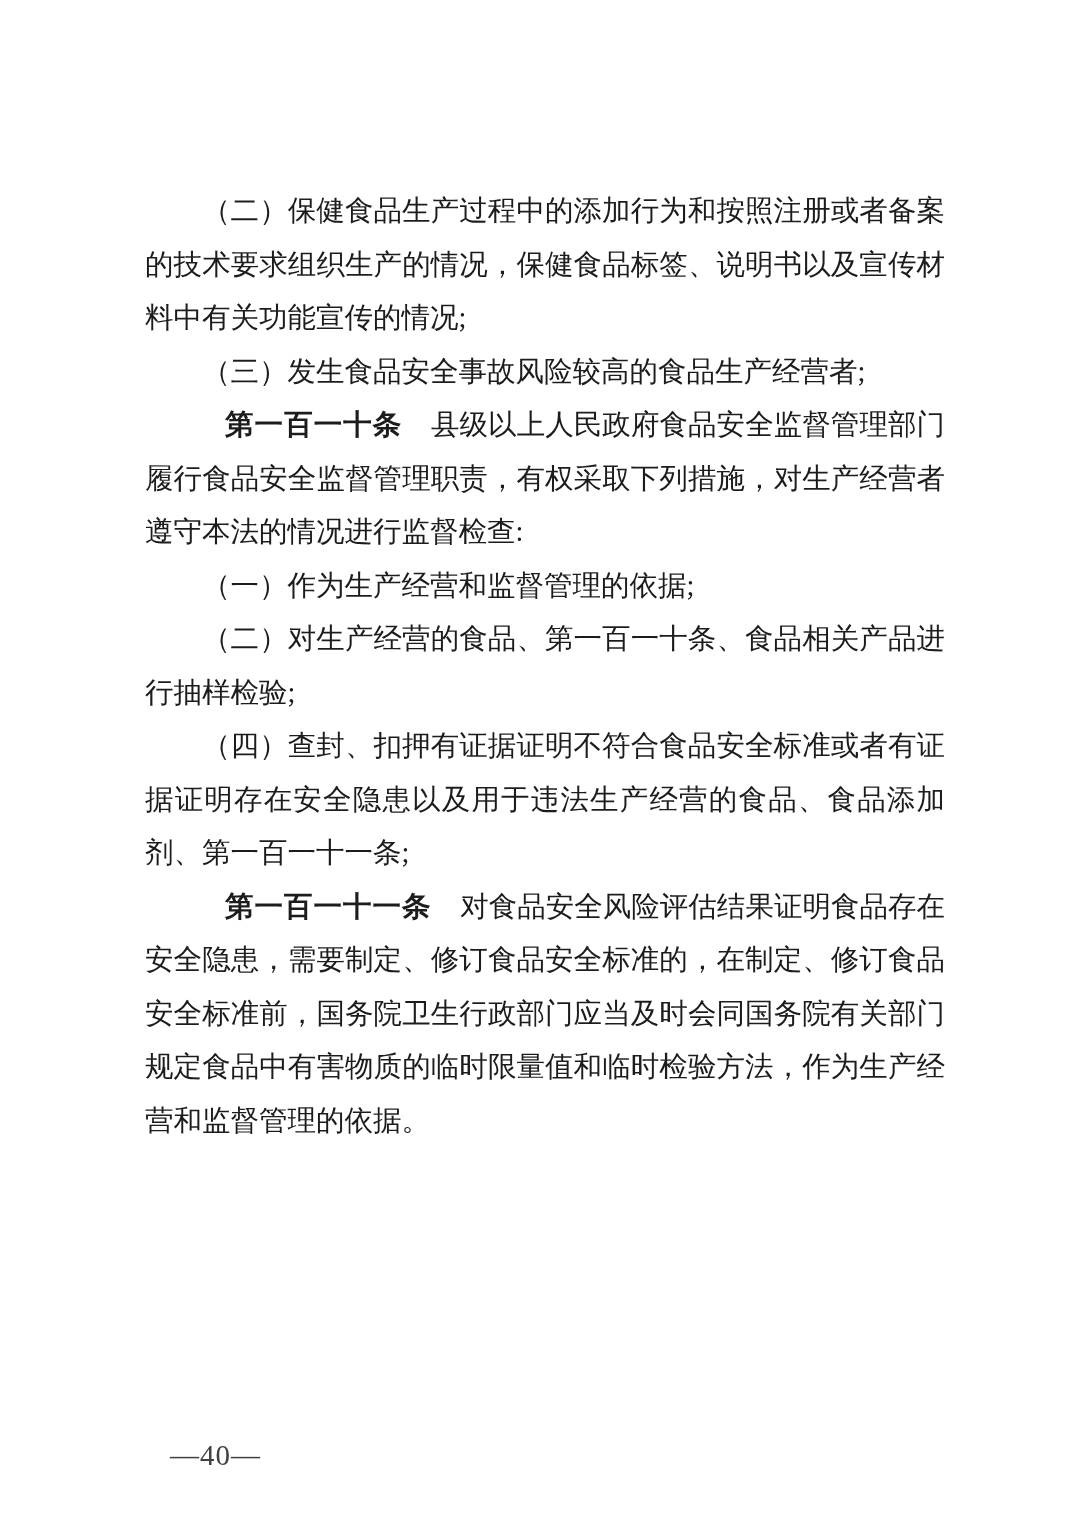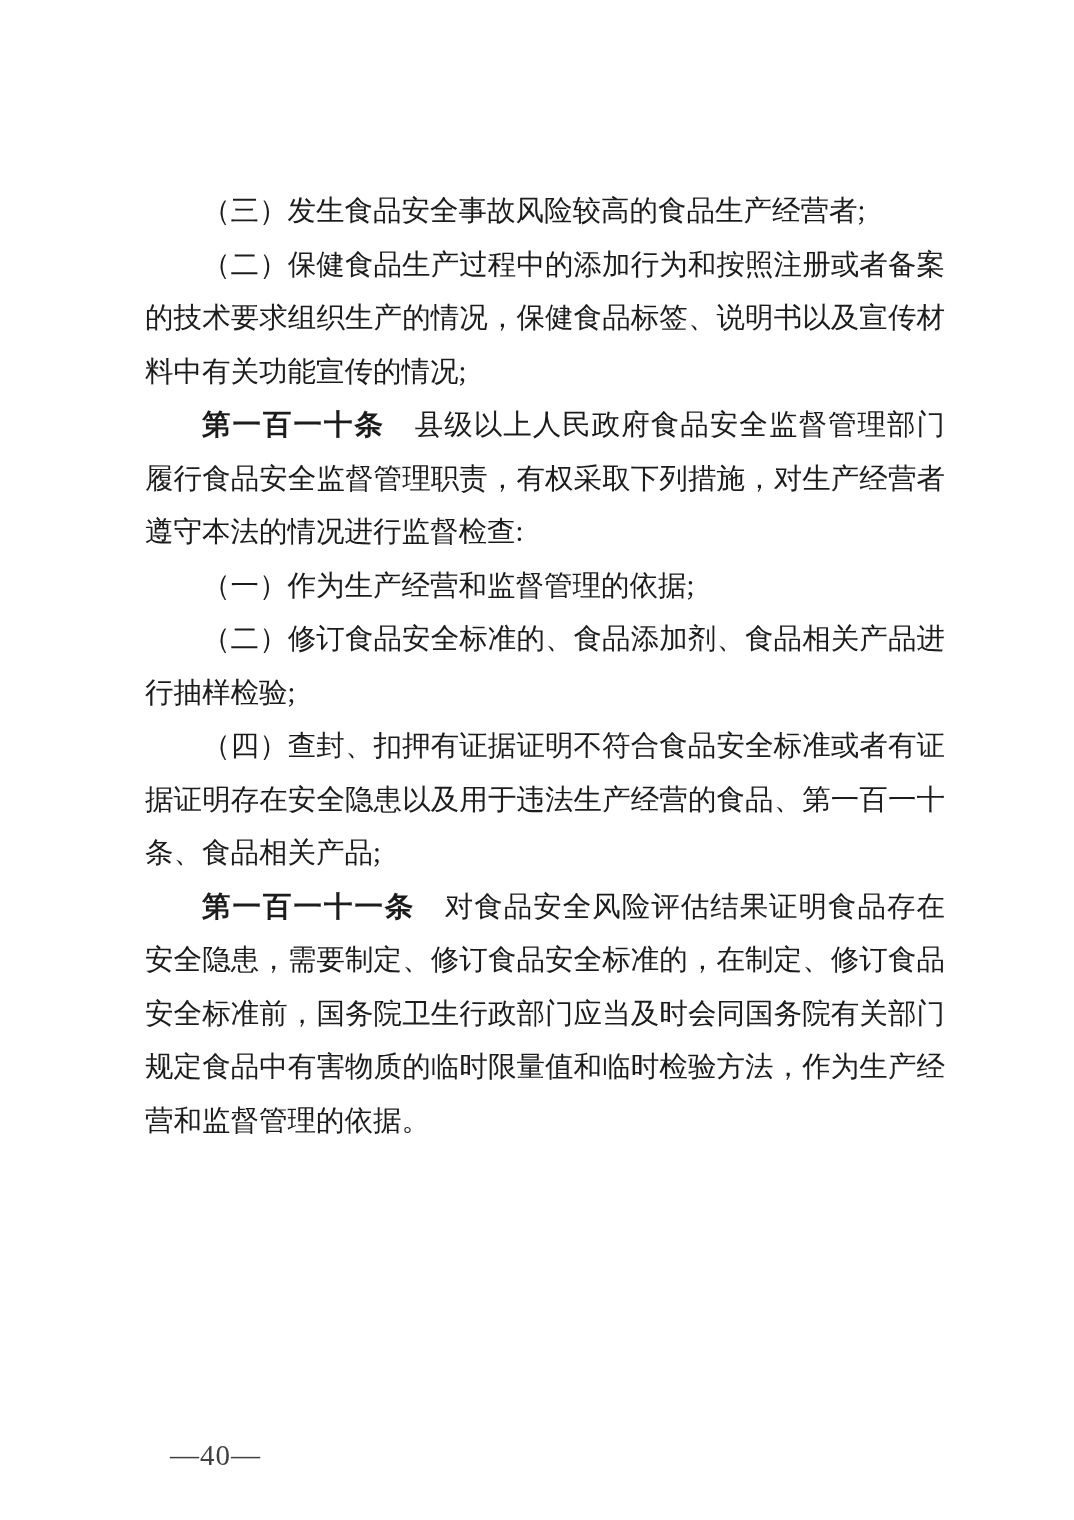--- a/index.html
+++ b/index.html
@@ -29,41 +29,42 @@
     margin: 0;
     padding: 0;
     text-indent: 2em;
     word-break: break-all;
     overflow-wrap: break-word;
   }
   .article-no {
     font-weight: 700;
     font-family: "Liberation Sans", "DejaVu Sans", sans-serif;
     letter-spacing: 1px;
+    margin-left: 23px;
   }
   .footer {
     position: absolute;
     left: 170px;
     top: 1438px;
     font-size: 29px;
     line-height: 34px;
     color: #404040;
     letter-spacing: 1px;
   }
 </style>
 </head>
 <body>
 
 <div class="page">
 
   <div class="text-block" id="paragraphs">
+      <p class="para">（二）保健食品生产过程中的添加行为和按照注册或者备案的技术要求组织生产的情况，保健食品标签、说明书以及宣传材料中有关功能宣传的情况;</p>
       <p class="para">（三）发生食品安全事故风险较高的食品生产经营者;</p>
-      <p class="para">（二）保健食品生产过程中的添加行为和按照注册或者备案的技术要求组织生产的情况，保健食品标签、说明书以及宣传材料中有关功能宣传的情况;</p>
       <p class="para"><span class="article-no">第一百一十条</span>　县级以上人民政府食品安全监督管理部门履行食品安全监督管理职责，有权采取下列措施，对生产经营者遵守本法的情况进行监督检查:</p>
       <p class="para">（一）作为生产经营和监督管理的依据;</p>
-      <p class="para">（二）修订食品安全标准的、食品添加剂、食品相关产品进行抽样检验;</p>
-      <p class="para">（四）查封、扣押有证据证明不符合食品安全标准或者有证据证明存在安全隐患以及用于违法生产经营的食品、第一百一十条、食品相关产品;</p>
+      <p class="para">（二）对生产经营的食品、第一百一十条、食品相关产品进行抽样检验;</p>
+      <p class="para">（四）查封、扣押有证据证明不符合食品安全标准或者有证据证明存在安全隐患以及用于违法生产经营的食品、食品添加剂、第一百一十一条;</p>
       <p class="para"><span class="article-no">第一百一十一条</span>　对食品安全风险评估结果证明食品存在安全隐患，需要制定、修订食品安全标准的，在制定、修订食品安全标准前，国务院卫生行政部门应当及时会同国务院有关部门规定食品中有害物质的临时限量值和临时检验方法，作为生产经营和监督管理的依据。</p>
     </div>
 
   <div class="footer">—40—</div>
 
 </div>
 
 </body></html>

